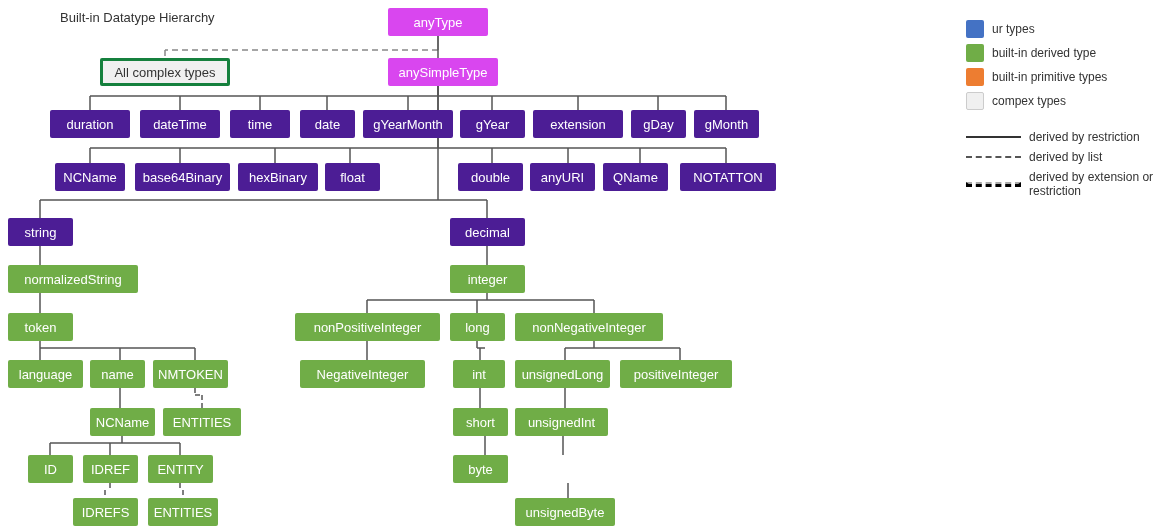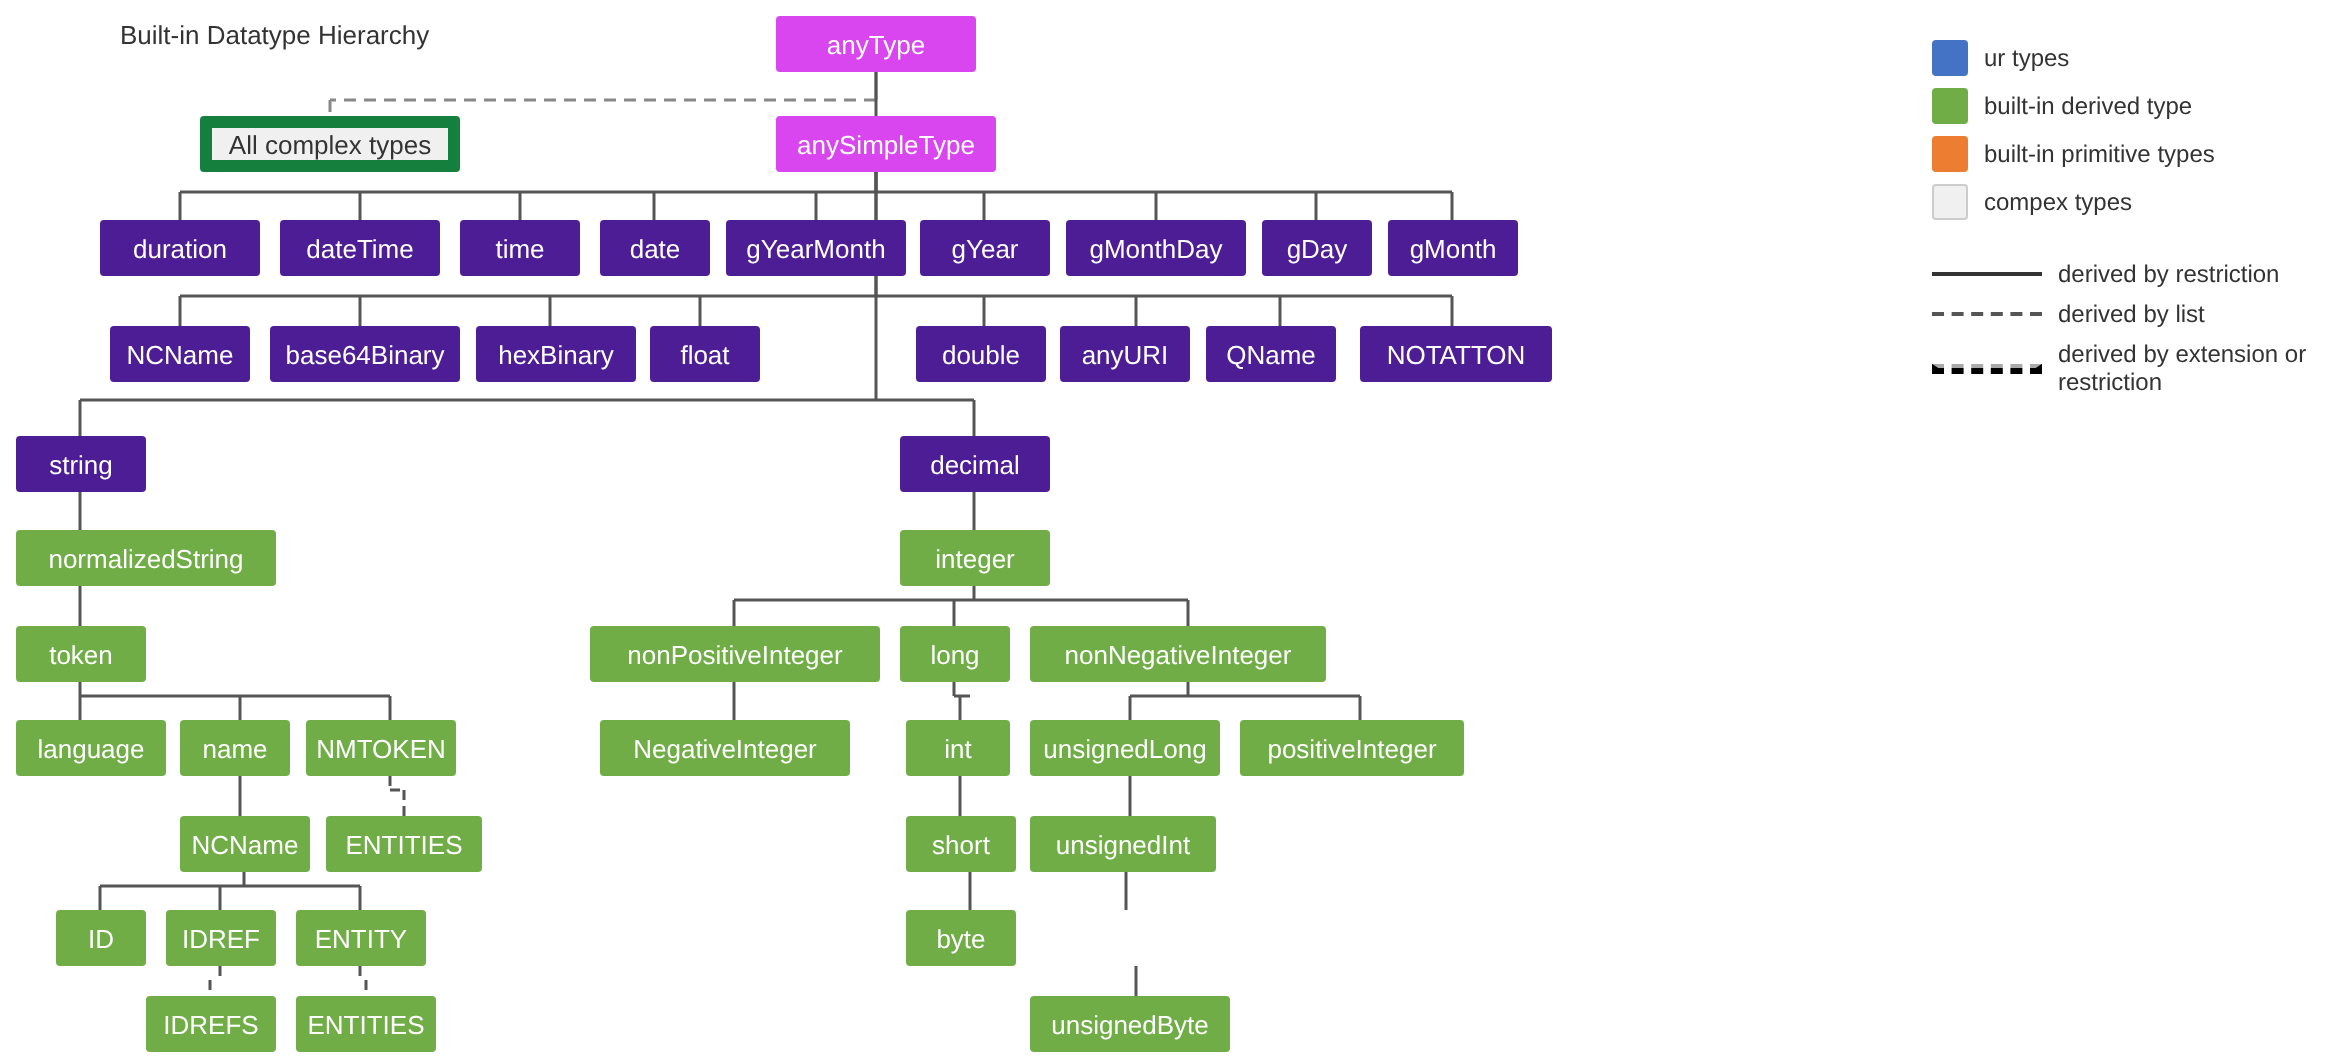--- a/index.html
+++ b/index.html
@@ -44,21 +44,21 @@
       background: #d946ef;
     }
     .node-orange {
       background: #4c1d95;
     }
     .node-green {
       background: #70AD47;
     }
     .node-gray {
       background: #f0f0f0;
-      border: 6px solid #15803d;
+      border: 3px solid #15803d;
       color: #333;
     }
 
     
     .lines-svg {
       position: absolute;
       top: 0; left: 0;
       width: 100%;
       height: 100%;
       pointer-events: none;
@@ -207,21 +207,21 @@
     <div class="node node-blue" style="left:388px;top:8px;width:100px;height:28px">anyType</div>
     <div class="node node-gray" style="left:100px;top:58px;width:130px;height:28px">All complex types</div>
     <div class="node node-blue" style="left:388px;top:58px;width:110px;height:28px">anySimpleType</div>
 
     <div class="node node-orange" style="left:50px;top:110px;width:80px;height:28px">duration</div>
     <div class="node node-orange" style="left:140px;top:110px;width:80px;height:28px">dateTime</div>
     <div class="node node-orange" style="left:230px;top:110px;width:60px;height:28px">time</div>
     <div class="node node-orange" style="left:300px;top:110px;width:55px;height:28px">date</div>
     <div class="node node-orange" style="left:363px;top:110px;width:90px;height:28px">gYearMonth</div>
     <div class="node node-orange" style="left:460px;top:110px;width:65px;height:28px">gYear</div>
-    <div class="node node-orange" style="left:533px;top:110px;width:90px;height:28px">gMonthDay</div>
+    <div class="node node-orange" style="left:533px;top:110px;width:90px;height:28px">extension</div>
     <div class="node node-orange" style="left:631px;top:110px;width:55px;height:28px">gDay</div>
     <div class="node node-orange" style="left:694px;top:110px;width:65px;height:28px">gMonth</div>
 
     <div class="node node-orange" style="left:55px;top:163px;width:70px;height:28px">NCName</div>
     <div class="node node-orange" style="left:135px;top:163px;width:95px;height:28px">base64Binary</div>
     <div class="node node-orange" style="left:238px;top:163px;width:80px;height:28px">hexBinary</div>
     <div class="node node-orange" style="left:325px;top:163px;width:55px;height:28px">float</div>
     <div class="node node-orange" style="left:458px;top:163px;width:65px;height:28px">double</div>
     <div class="node node-orange" style="left:530px;top:163px;width:65px;height:28px">anyURI</div>
     <div class="node node-orange" style="left:603px;top:163px;width:65px;height:28px">QName</div>

